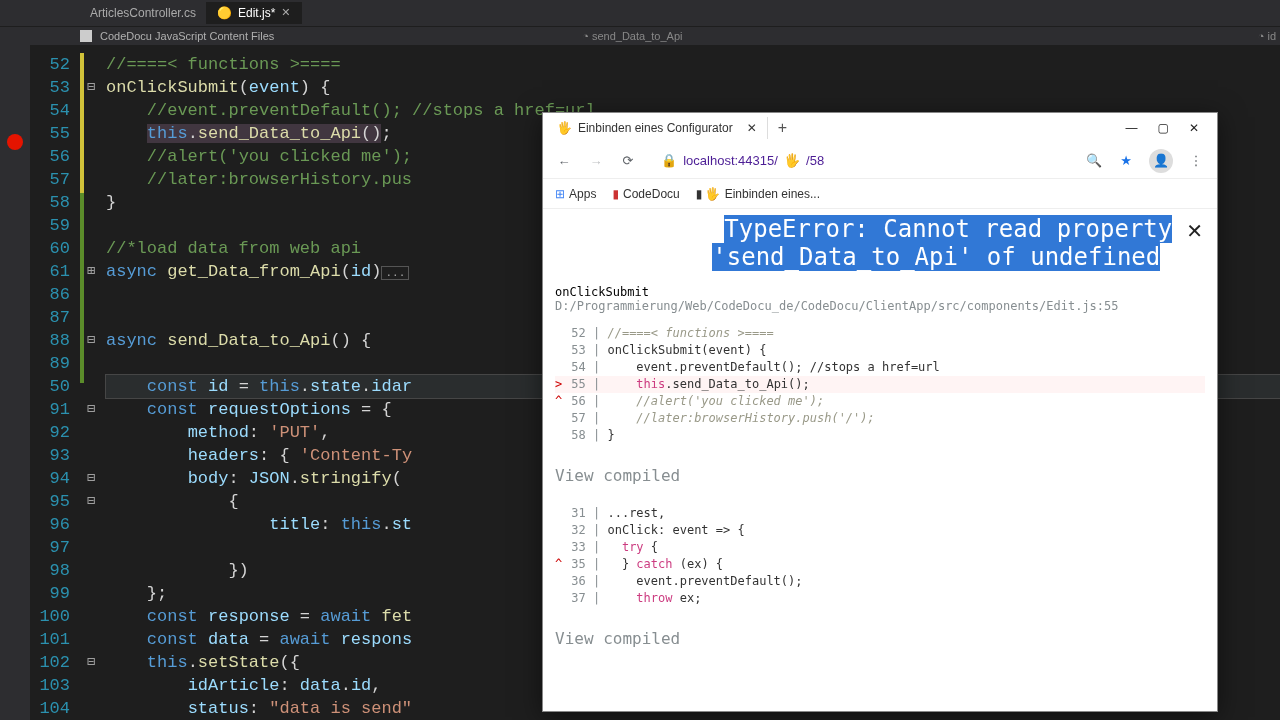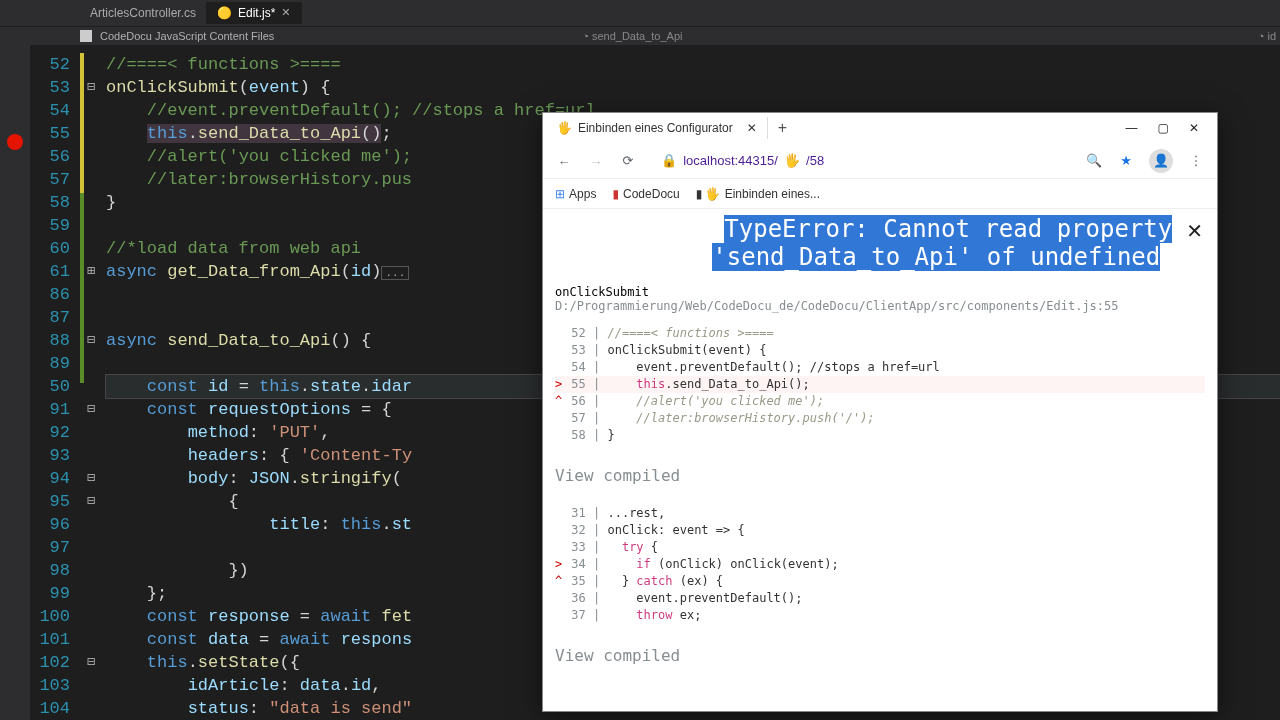--- a/index.html
+++ b/index.html
@@ -206,21 +206,20 @@
       <div class="stack-name">onClickSubmit</div>
       <div class="stack-path">D:/Programmierung/Web/CodeDocu_de/CodeDocu/ClientApp/src/components/Edit.js:55</div>
       <div class="code-frame" id="cf1"><div class="cf-line"><span class="cf-mark">  </span><span class="cf-gut">52 | </span><span class="cf-cm">//====&lt; functions &gt;====</span></div><div class="cf-line"><span class="cf-mark">  </span><span class="cf-gut">53 | </span>onClickSubmit(event) {</div><div class="cf-line"><span class="cf-mark">  </span><span class="cf-gut">54 | </span>    event.preventDefault(); //stops a href=url</div><div class="cf-line cf-hi-bg"><span class="cf-mark">&gt; </span><span class="cf-gut">55 | </span>    <span class="cf-kw">this</span>.send_Data_to_Api();</div><div class="cf-line"><span class="cf-mark">^ </span><span class="cf-gut">56 | </span><span class="cf-cm">    //alert('you clicked me');</span></div><div class="cf-line"><span class="cf-mark">  </span><span class="cf-gut">57 | </span><span class="cf-cm">    //later:browserHistory.push('/');</span></div><div class="cf-line"><span class="cf-mark">  </span><span class="cf-gut">58 | </span>}</div></div>
     </div>
     <div class="view-comp">View compiled</div>
     <div class="stack-section">
       <div class="code-frame" id="cf2">
           <div class="cf-line"><span class="cf-mark">  </span><span class="cf-gut">31 | </span>...rest,</div>
           <div class="cf-line"><span class="cf-mark">  </span><span class="cf-gut">32 | </span>onClick: event =&gt; {</div>
           <div class="cf-line"><span class="cf-mark">  </span><span class="cf-gut">33 | </span>  <span class="cf-kw">try</span> {</div>
-          <div class="cf-line"><span class="cf-mark">&gt; </span><span class="cf-gut">34 | </span>    <span class="cf-kw">if</span> (onClick) onClick(event);</div>
           <div class="cf-line"><span class="cf-mark">^ </span><span class="cf-gut">35 | </span>  } <span class="cf-kw">catch</span> (ex) {</div>
           <div class="cf-line"><span class="cf-mark">  </span><span class="cf-gut">36 | </span>    event.preventDefault();</div>
           <div class="cf-line"><span class="cf-mark">  </span><span class="cf-gut">37 | </span>    <span class="cf-kw">throw</span> ex;</div>
         </div>
     </div>
     <div class="view-comp">View compiled</div>
   </div>
 </div>
 
 </body></html>

